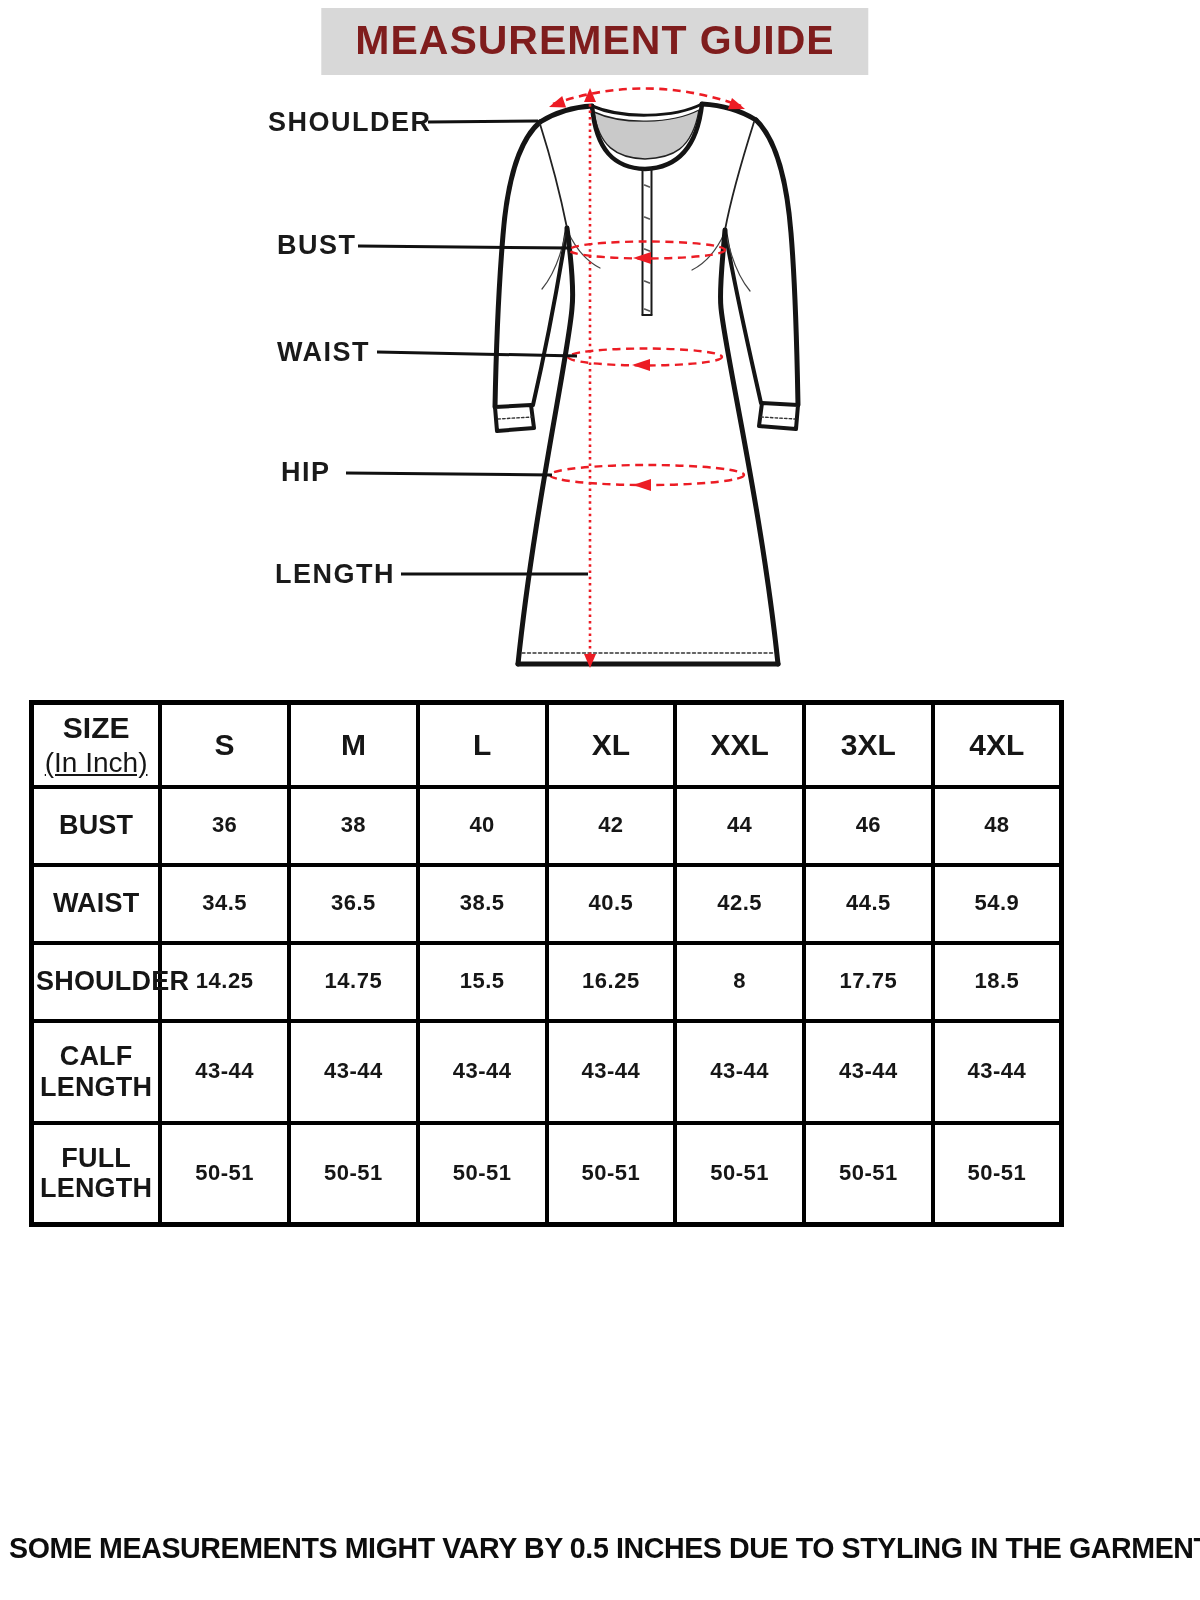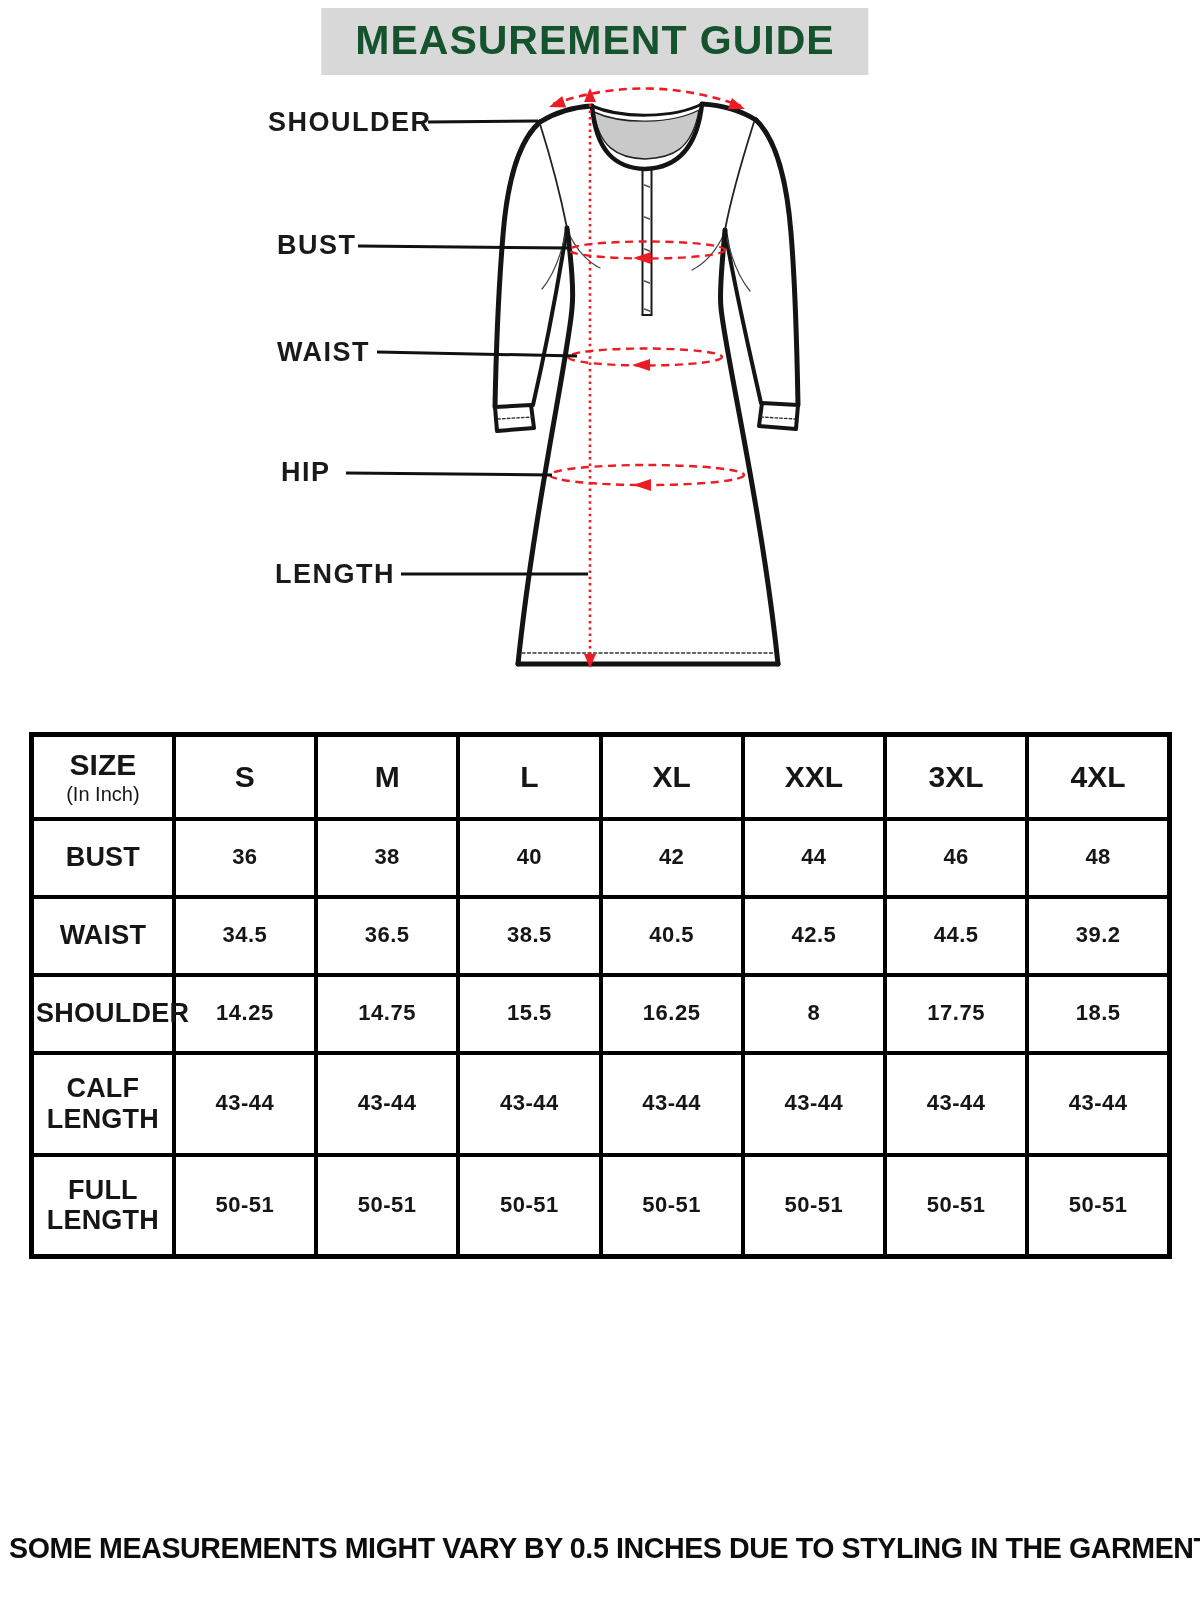--- a/index.html
+++ b/index.html
@@ -4,45 +4,44 @@
 <style>
   html,body{margin:0;padding:0;}
   body{
     width:1200px;height:1600px;position:relative;background:#ffffff;
     font-family:"Liberation Sans","DejaVu Sans",sans-serif;color:#111;
     overflow:hidden;
   }
   .title-bar{
     position:absolute;top:8px;left:595px;transform:translateX(-50%);
     background:#d8d8d8;padding:9px 34px 11px 34px;
-    font-size:41px;font-weight:700;letter-spacing:1px;color:#14532d;
+    font-size:41px;font-weight:700;letter-spacing:1px;color:#7f1d1d;
     white-space:nowrap;
   }
   .diagram-svg{position:absolute;top:0;left:0;}
   .measure-label{
     font-size:27px;font-weight:700;letter-spacing:1.5px;fill:#1a1a1a;
   }
   .size-table{
-    position:absolute;top:700px;left:29px;width:1143px;
+    position:absolute;top:700px;left:29px;width:1035px;
     border-collapse:collapse;table-layout:fixed;
     border:5px solid #000;
-    margin-top:32px;
   }
   .size-table td{
     border:4px solid #000;text-align:center;vertical-align:middle;
     padding:0 2px;font-weight:700;color:#161616;line-height:1.12;
   }
   .size-table tr{height:78px;}
   .size-table tr.hdr{height:84px;}
   .size-table tr.tall{height:102px;}
   td.size-cell{font-size:30px;}
   td.val-cell{font-size:22px;letter-spacing:0.5px;}
   td.rowlabel{font-size:27px;letter-spacing:0.2px;}
   .size-head-line1{display:block;font-size:30px;font-weight:700;}
-  .size-head-line2{display:block;font-size:20px;font-weight:400;margin-top:2px;}
+  .size-head-line2{display:block;font-size:28px;font-weight:400;margin-top:2px;text-decoration:underline;}
   .footer-note{
     position:absolute;top:1532px;left:0;width:1200px;text-align:center;
     font-size:29px;font-weight:700;letter-spacing:-0.4px;color:#0d0d0d;
     transform:scaleX(0.985);transform-origin:center;white-space:nowrap;
   }
 </style>
 </head>
 <body>
 
 <div class="title-bar">MEASUREMENT GUIDE</div>
@@ -156,21 +155,21 @@
         <td class="val-cell">48</td>
       </tr>
       <tr>
         <td class="rowlabel">WAIST</td>
         <td class="val-cell">34.5</td>
         <td class="val-cell">36.5</td>
         <td class="val-cell">38.5</td>
         <td class="val-cell">40.5</td>
         <td class="val-cell">42.5</td>
         <td class="val-cell">44.5</td>
-        <td class="val-cell">39.2</td>
+        <td class="val-cell">54.9</td>
       </tr>
       <tr>
         <td class="rowlabel">SHOULDER</td>
         <td class="val-cell">14.25</td>
         <td class="val-cell">14.75</td>
         <td class="val-cell">15.5</td>
         <td class="val-cell">16.25</td>
         <td class="val-cell">8</td>
         <td class="val-cell">17.75</td>
         <td class="val-cell">18.5</td>

